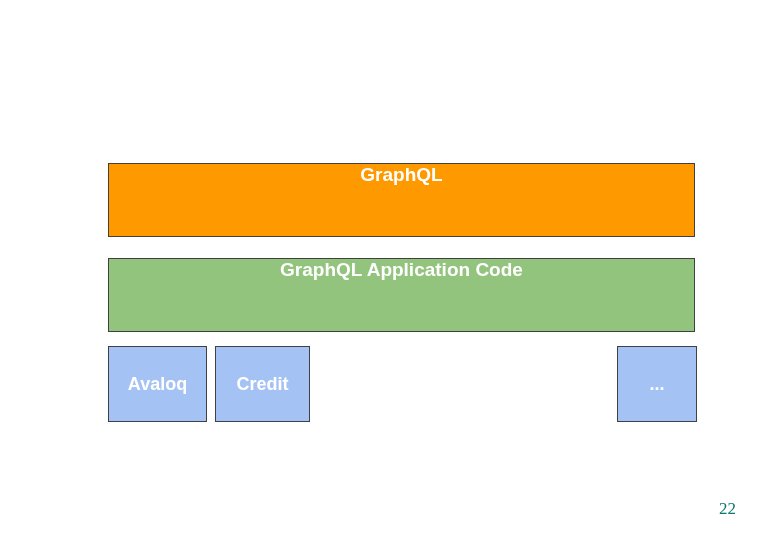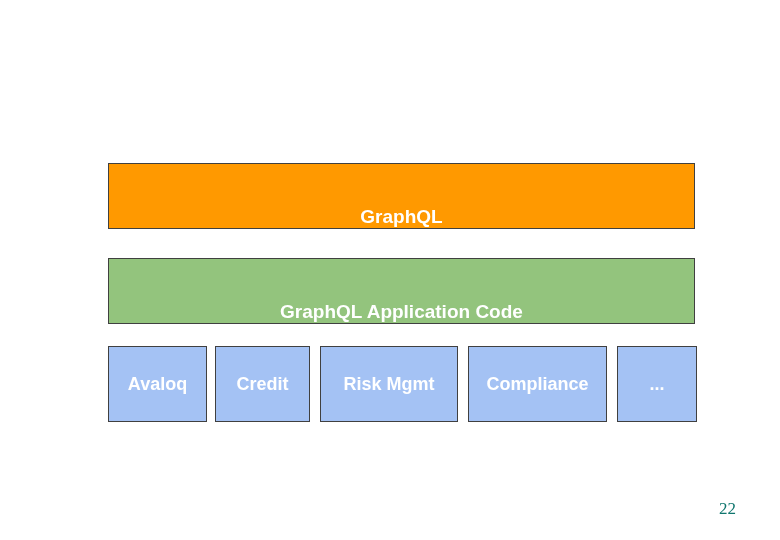--- a/index.html
+++ b/index.html
@@ -22,25 +22,25 @@
     font-size: 28px;
     font-weight: normal;
     color: #000000;
     letter-spacing: 0px;
     white-space: nowrap;
   }
   .layer-box {
     position: absolute;
     left: 108px;
     width: 587px;
-    height: 66px;
+    height: 74px;
     box-sizing: border-box;
     border: 1px solid #404040;
     display: flex;
-    align-items: flex-end;
+    align-items: flex-start;
     justify-content: center;
   }
   .layer-box .layer-label {
     font-weight: bold;
     font-size: 19px;
     color: #ffffff;
     white-space: nowrap;
   }
   .layer-graphql {
     top: 163px;
@@ -96,27 +96,21 @@
   </div>
 
   <div class="app-box app-box-1">
     <span class="app-label">Avaloq</span>
   </div>
 
   <div class="app-box app-box-2">
     <span class="app-label">Credit</span>
   </div>
 
-  <div class="app-box app-box-3">
-    <span class="app-label">Risk Mgmt</span>
-  </div>
 
-  <div class="app-box app-box-4">
-    <span class="app-label">Compliance</span>
-  </div>
 
   <div class="app-box app-box-5">
     <span class="app-label">...</span>
   </div>
 
   <div class="page-number">22</div>
 
 </div>
 
 </body></html>

